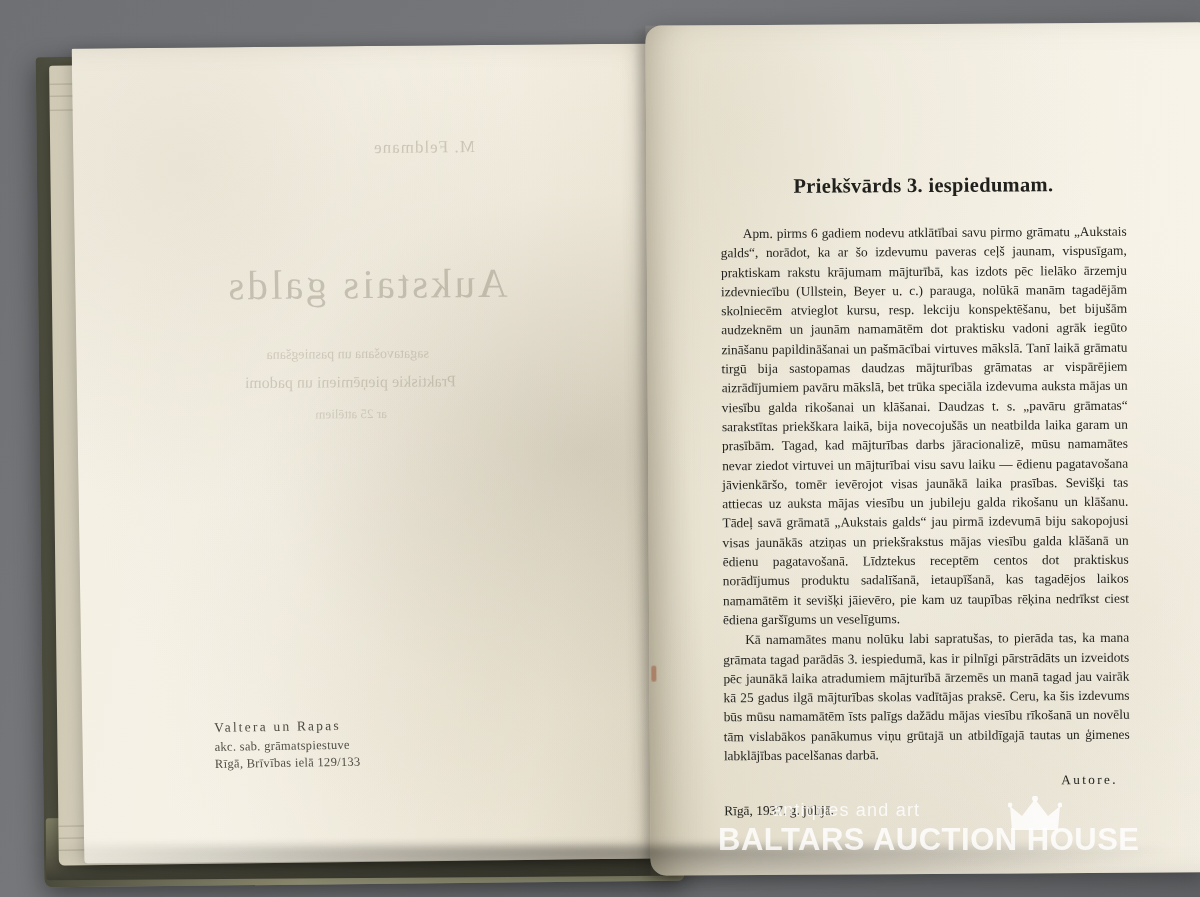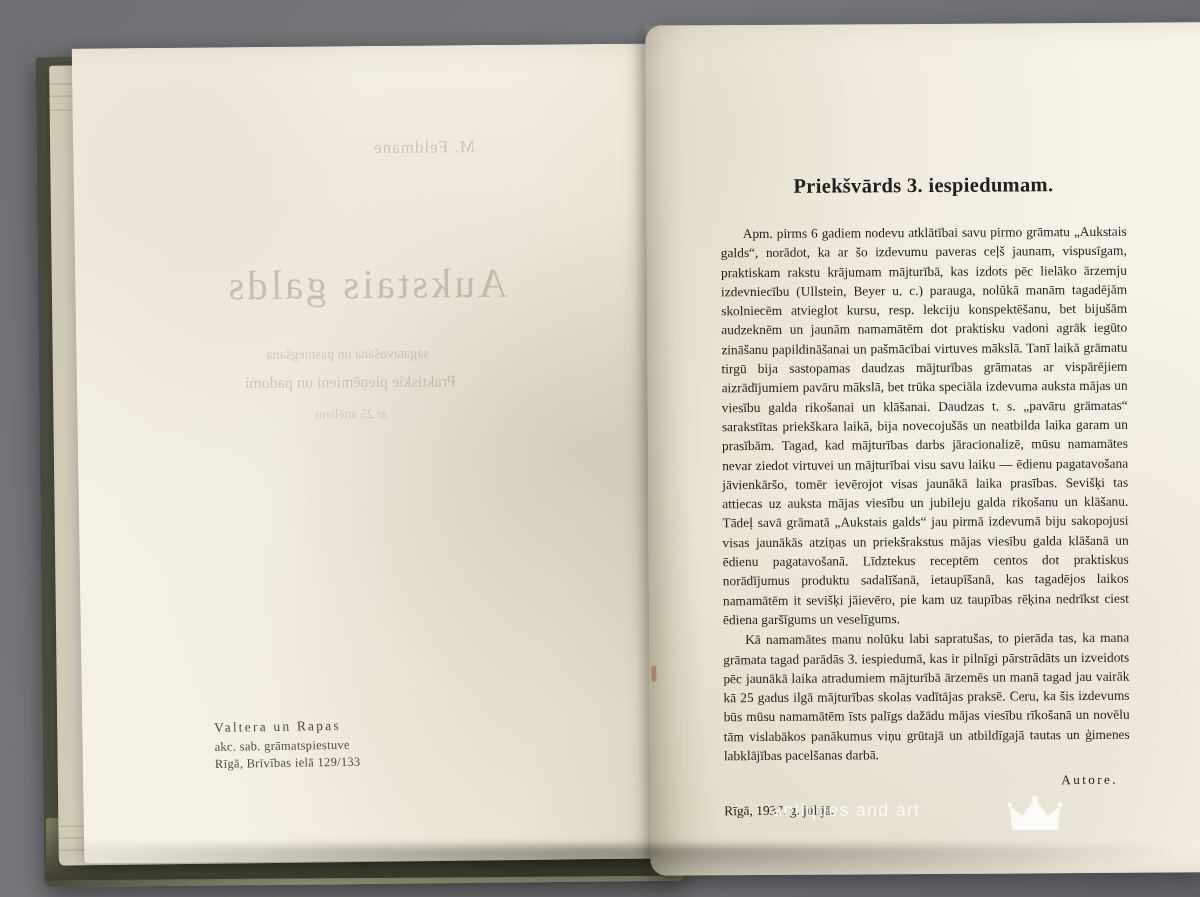--- a/index.html
+++ b/index.html
@@ -349,15 +349,16 @@
   <div class="watermark">
     <div class="wm-top">antiques and art</div>
     <div class="wm-crown">
       <svg width="54" height="40" viewBox="0 0 54 40" aria-hidden="true">
         <path d="M4 34 L2 10 L14 20 L27 3 L40 20 L52 10 L50 34 Z" fill="rgba(255,255,255,0.82)"></path>
         <circle cx="27" cy="2.5" r="3" fill="rgba(255,255,255,0.82)"></circle>
         <circle cx="2" cy="9" r="2.4" fill="rgba(255,255,255,0.82)"></circle>
         <circle cx="52" cy="9" r="2.4" fill="rgba(255,255,255,0.82)"></circle>
       </svg>
     </div>
+    <div class="wm-main">BALTARS AUCTION HOUSE</div>
   </div>
 
 </div>
 
 </body></html>

